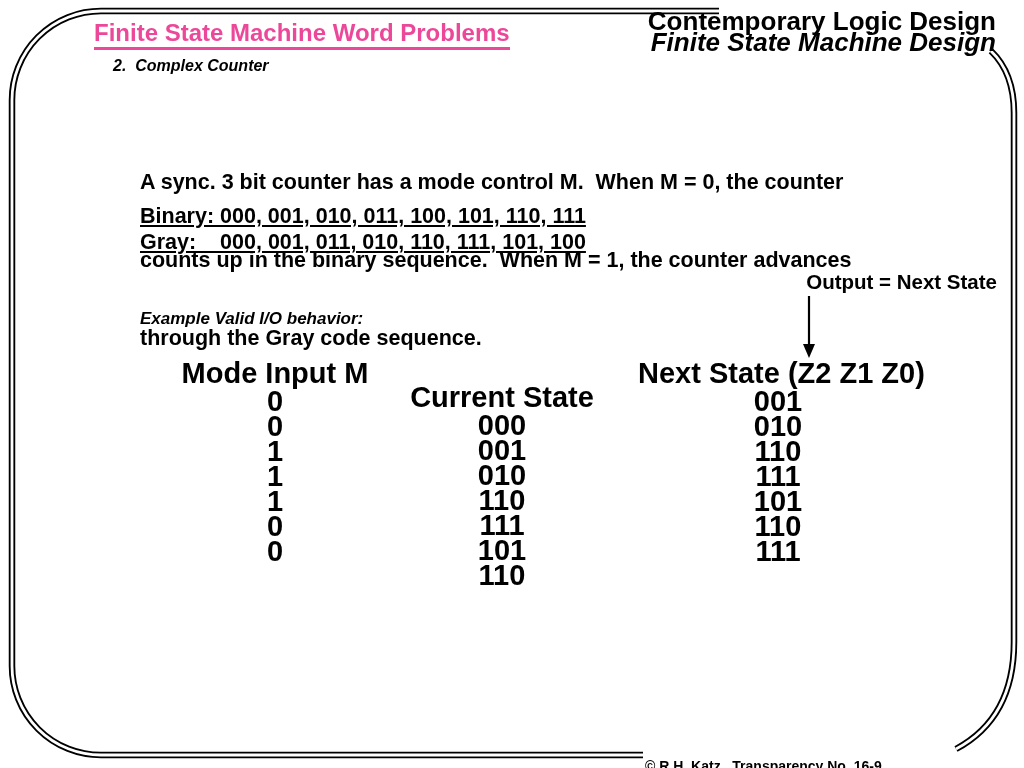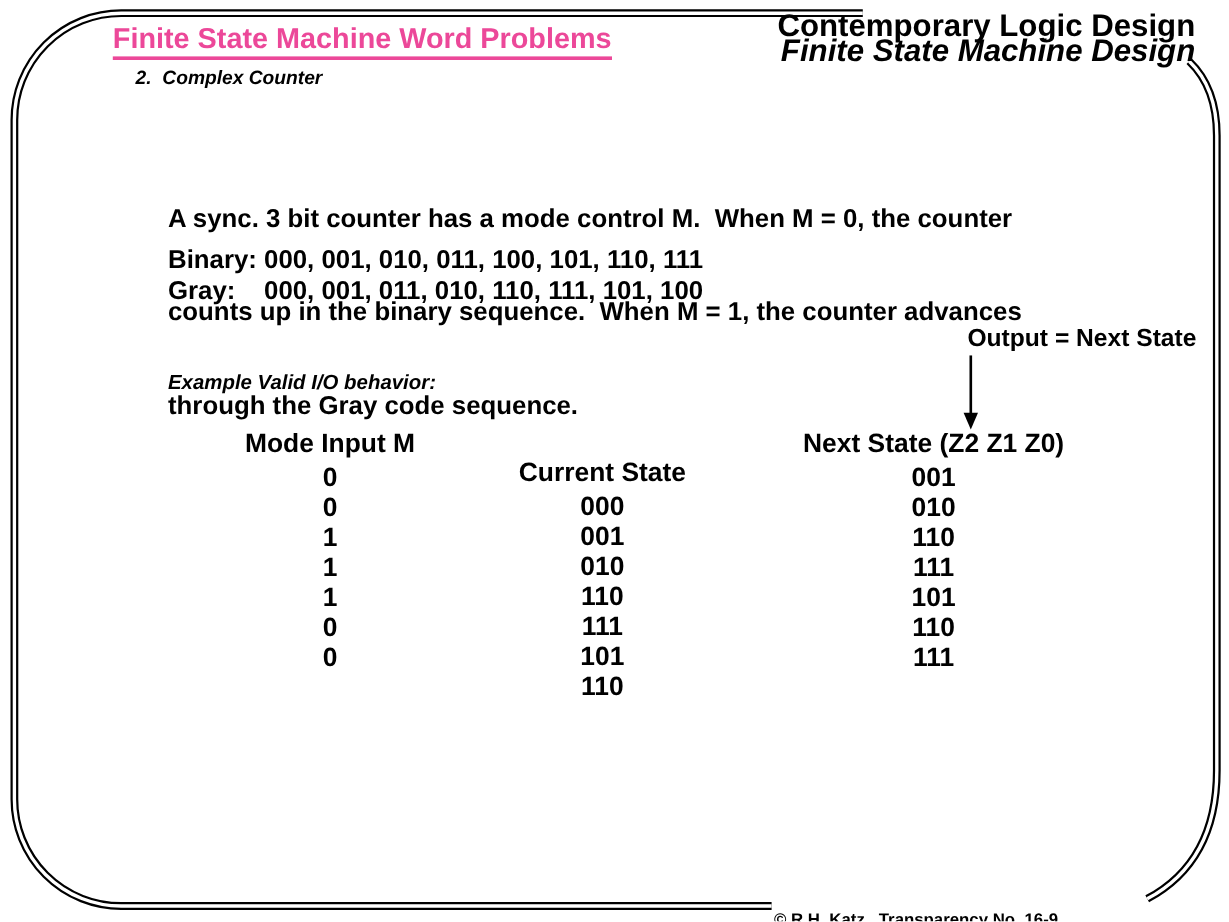--- a/index.html
+++ b/index.html
@@ -16,32 +16,32 @@
     border-bottom:3px solid currentColor;padding-bottom:1px;line-height:1.1;
   }
   .course{position:absolute;right:28px;text-align:right;font-size:26px;white-space:pre;line-height:1.05;}
   .course1{top:8px;}
   .course2{top:29px;font-style:italic;}
 
   .section-heading{position:absolute;left:113px;top:57px;font-size:16px;font-style:italic;white-space:pre;}
 
   .para{position:absolute;left:140px;top:117px;font-size:21.5px;line-height:26px;white-space:pre;}
 
-  .seq{position:absolute;left:140px;font-size:21.5px;white-space:pre;}
+  .seq{position:absolute;left:140px;font-size:21.5px;white-space:pre;text-decoration:underline;}
   .seq-binary{top:204px;}
   .seq-gray{top:230px;}
 
   .annotation{position:absolute;right:27px;top:270px;font-size:20.5px;white-space:pre;}
   .arrow-svg{position:absolute;left:799px;top:296px;}
   .arrow-svg line{stroke:#000;stroke-width:2.2;}
   .arrow-svg polygon{fill:#000;}
 
   .example-heading{position:absolute;left:140px;top:309px;font-size:17px;font-style:italic;white-space:pre;}
 
-  .io-table{position:absolute;left:0;top:357px;width:944px;font-size:22px;}
+  .io-table{position:absolute;left:0;top:357px;width:944px;font-size:29px;}
   .trow{position:relative;height:25px;}
   .trow.head{height:28px;}
   .c1,.c2,.c3{position:absolute;top:0;text-align:center;white-space:pre;}
   .c1{left:175px;width:200px;}
   .c2{left:402px;width:200px;margin-top:24px;}
   .c3{left:638px;width:280px;}
 
   .footer{position:absolute;left:645px;top:758px;font-size:14px;white-space:pre;}
 </style>
 </head>

